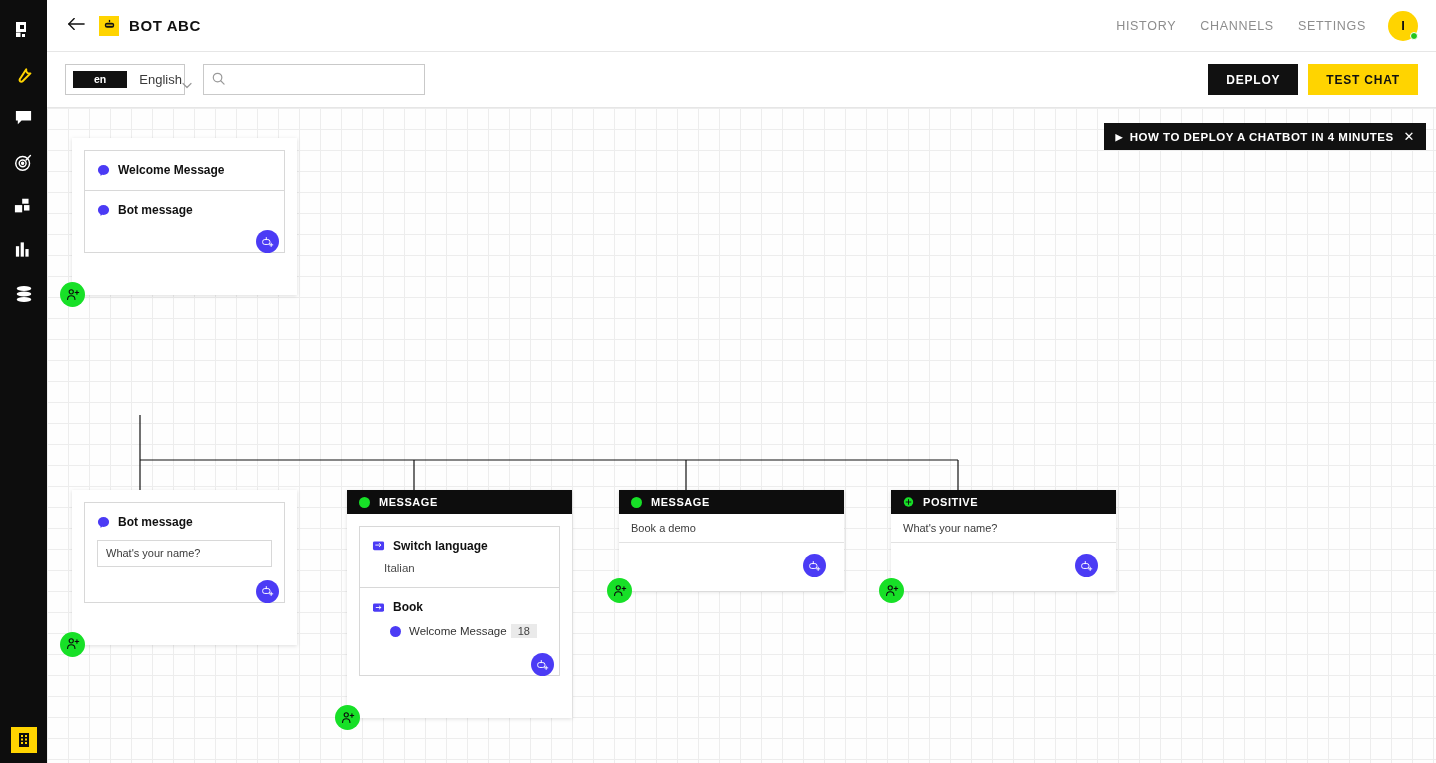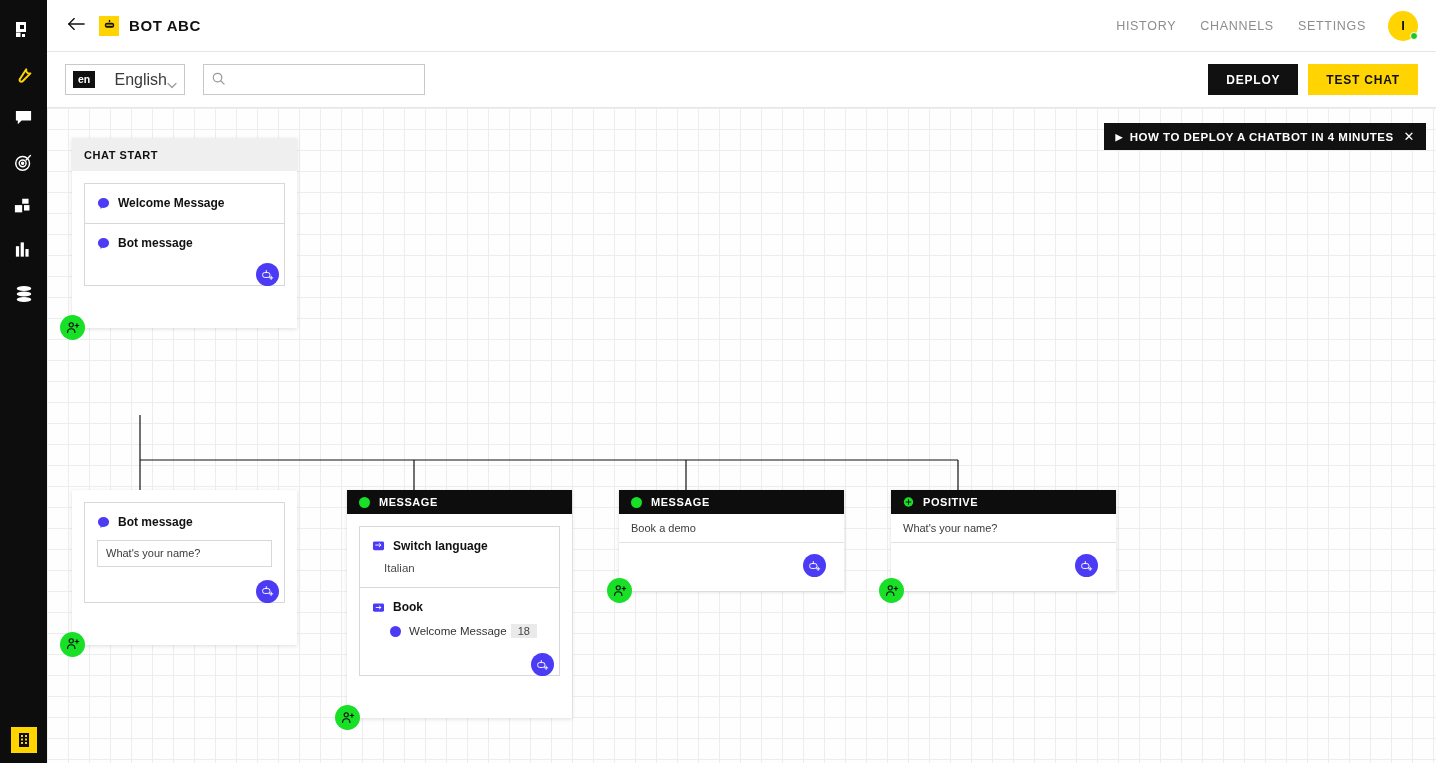--- a/index.html
+++ b/index.html
@@ -68,23 +68,23 @@
     height:56px; flex:0 0 56px; background:#fff;
     border-bottom:1px solid #e6e6e6;
     display:flex; align-items:center; padding:0 18px;
   }
   .lang-select {
     width:120px; height:31px; border:1px solid #c9c9c9; background:#fff;
     display:flex; align-items:center; padding:0 7px; cursor:pointer;
   }
   .lang-code {
     background:#111; color:#fff; font-size:10.5px; font-weight:bold;
-    padding:3px 5px; line-height:1; margin-right:12px;
-  }
-  .lang-name { font-size:16px; color:#3a3a3a; flex:1 1 auto;text-align:right; }
+    padding:3px 21px; line-height:1; margin-right:12px;
+  }
+  .lang-name { font-size:13px; color:#3a3a3a; flex:1 1 auto;text-align:right; }
   .chev { width:10px; height:10px; }
   .search-box {
     margin-left:18px; width:222px; height:31px;
     border:1px solid #c9c9c9; background:#fff;
     display:flex; align-items:center; padding:0 8px; cursor:text;
   }
   .search-box input {
     border:none; outline:none; flex:1 1 auto;
     font-size:12.5px; font-family:inherit; color:#333; background:transparent;
     margin-left:7px;
@@ -355,23 +355,20 @@
       <svg class="connectors">
         <path d="M93 307 L93 352" stroke="#111" stroke-width="1.2" fill="none"></path>
         <path d="M93 352 L911 352" stroke="#111" stroke-width="1.2" fill="none"></path>
         <path d="M93 352 L93 382" stroke="#111" stroke-width="1.2" fill="none"></path>
         <path d="M367 352 L367 382" stroke="#111" stroke-width="1.2" fill="none"></path>
         <path d="M639 352 L639 382" stroke="#111" stroke-width="1.2" fill="none"></path>
         <path d="M911 352 L911 382" stroke="#111" stroke-width="1.2" fill="none"></path>
       </svg>
 
       <div class="node" style="left:25px; top:30px; width:225px;">
-        <div class="node-head light">
-          <span>CHAT START</span>
-        </div>
         <div class="node-body">
           <div class="card">
 
             <div class="card-section">
               <div class="card-title">
                 <span class="tico">
                   <svg width="13" height="13" viewBox="0 0 14 14">
                       <ellipse cx="7" cy="6.5" rx="6" ry="5.4" fill="#4b3bf5"></ellipse>
                       <path d="M3.5 10.5l.5 2.5 2-2z" fill="#4b3bf5"></path>
                     </svg>

